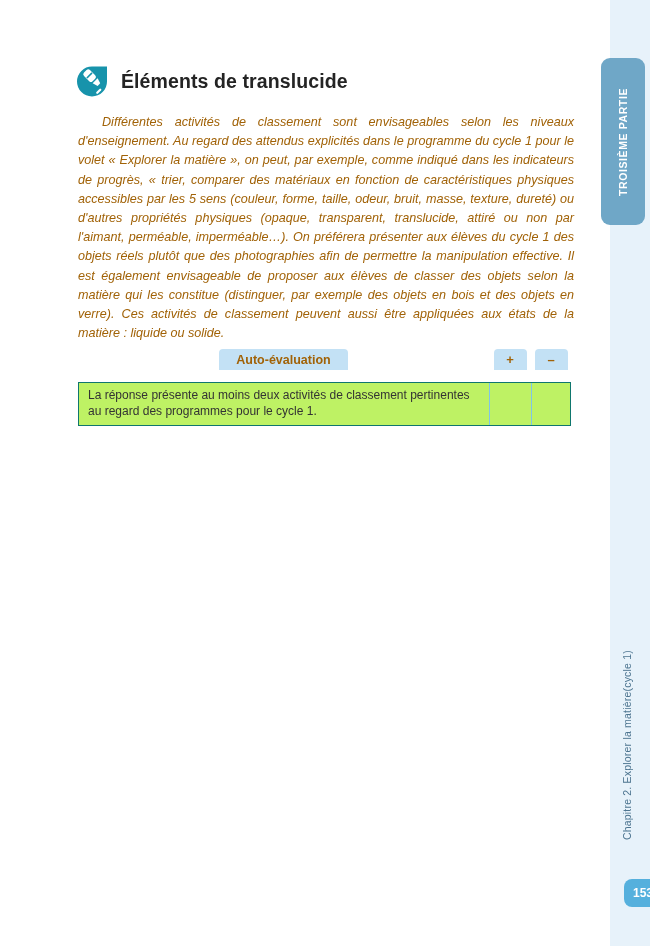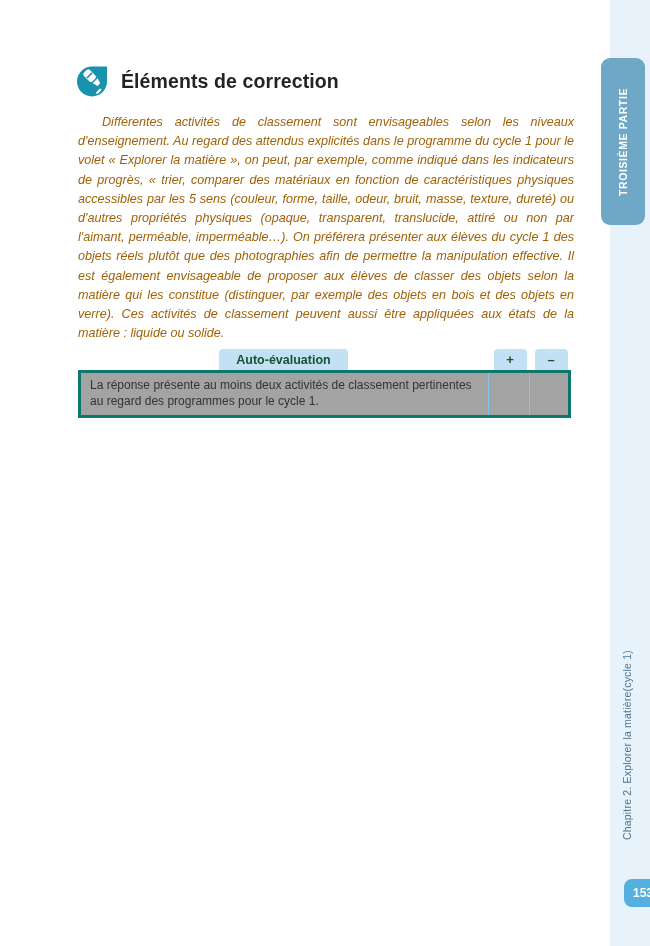--- a/index.html
+++ b/index.html
@@ -53,29 +53,30 @@
   .minus-col { width: 40px; }
   .hdr-box {
     height: 21px;
     background: #c3e1f5;
     border-radius: 4px 4px 0 0;
     display: flex;
     align-items: center;
     justify-content: center;
     font-weight: bold;
     font-size: 12.5px;
-    color: #14532d;
+    color: #a16207;
   }
   .hdr-box.title-box { width: 129px; }
   .hdr-box.sign-box  { width: 33px; font-size: 13px; }
   .body-row {
     display: flex;
-    border: 3px solid #0f766e;
-    background: #a3a3a3;
+    border: 1px solid #0f766e;
+    background: #bef264;
     min-height: 41px;
+    margin-top: 12px;
   }
   .cell.text-cell {
     width: 410px;
     padding: 5px 9px 6px 9px;
     font-size: 12px;
     line-height: 15.5px;
     color: #333333;
   }
   .cell.check-cell { width: 42px; border-left: 1px solid #7fc4e9; }
   .cell.check-cell:last-child { width: 39px; }
@@ -138,21 +139,21 @@
   <div class="heading-row">
     <svg class="icon-blob" viewBox="0 0 35 35" width="35" height="35" aria-hidden="true">
       <path d="M17 2.5 A15 15 0 1 0 32 17.5 L32 2.5 Z" fill="#1793ab"></path>
       <g transform="rotate(-45 17 14)">
         <rect x="12.8" y="4.5" width="8.4" height="12.2" rx="2.4" fill="#ffffff"></rect>
         <rect x="13.4" y="9.6" width="7.2" height="1.6" fill="#1793ab"></rect>
         <path d="M13.7 18.2 L20.7 18.2 L19 23.6 L15.4 23.6 Z" fill="#ffffff"></path>
       </g>
       <rect x="20.5" y="26.2" width="6.5" height="2.2" rx="1.1" fill="#ffffff" transform="rotate(-45 23.7 27.3)"></rect>
     </svg>
-    <h1 class="page-title">Éléments de correction</h1>
+    <h1 class="page-title">Éléments de translucide</h1>
   </div>
 
   <p class="intro">Différentes activités de classement sont envisageables selon les niveaux d'enseignement. Au regard des attendus explicités dans le programme du cycle 1 pour le volet « Explorer la matière », on peut, par exemple, comme indiqué dans les indicateurs de progrès, « trier, comparer des matériaux en fonction de caractéristiques physiques accessibles par les 5 sens (couleur, forme, taille, odeur, bruit, masse, texture, dureté) ou d'autres propriétés physiques (opaque, transparent, translucide, attiré ou non par l'aimant, perméable, imperméable…). On préférera présenter aux élèves du cycle 1 des objets réels plutôt que des photographies afin de permettre la manipulation effective. Il est également envisageable de proposer aux élèves de classer des objets selon la matière qui les constitue (distinguer, par exemple des objets en bois et des objets en verre). Ces activités de classement peuvent aussi être appliquées aux états de la matière : liquide ou solide.</p>
 
   <div class="eval-table">
     <div class="hdr-row">
       <div class="col text-col">
         <div class="hdr-box title-box">Auto-évaluation</div>
       </div>
       <div class="col plus-col">

